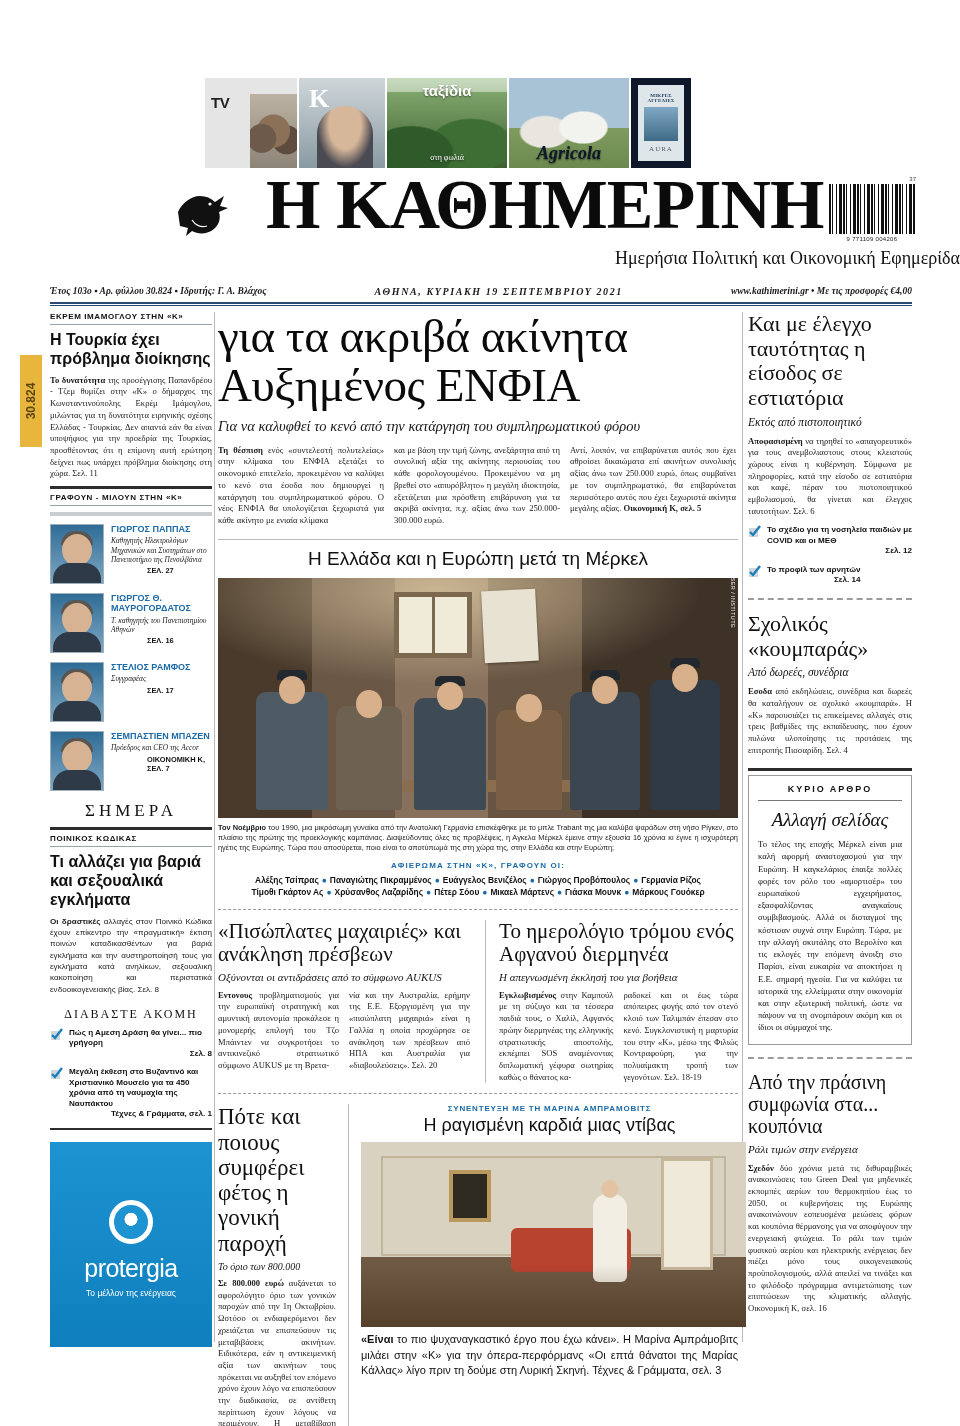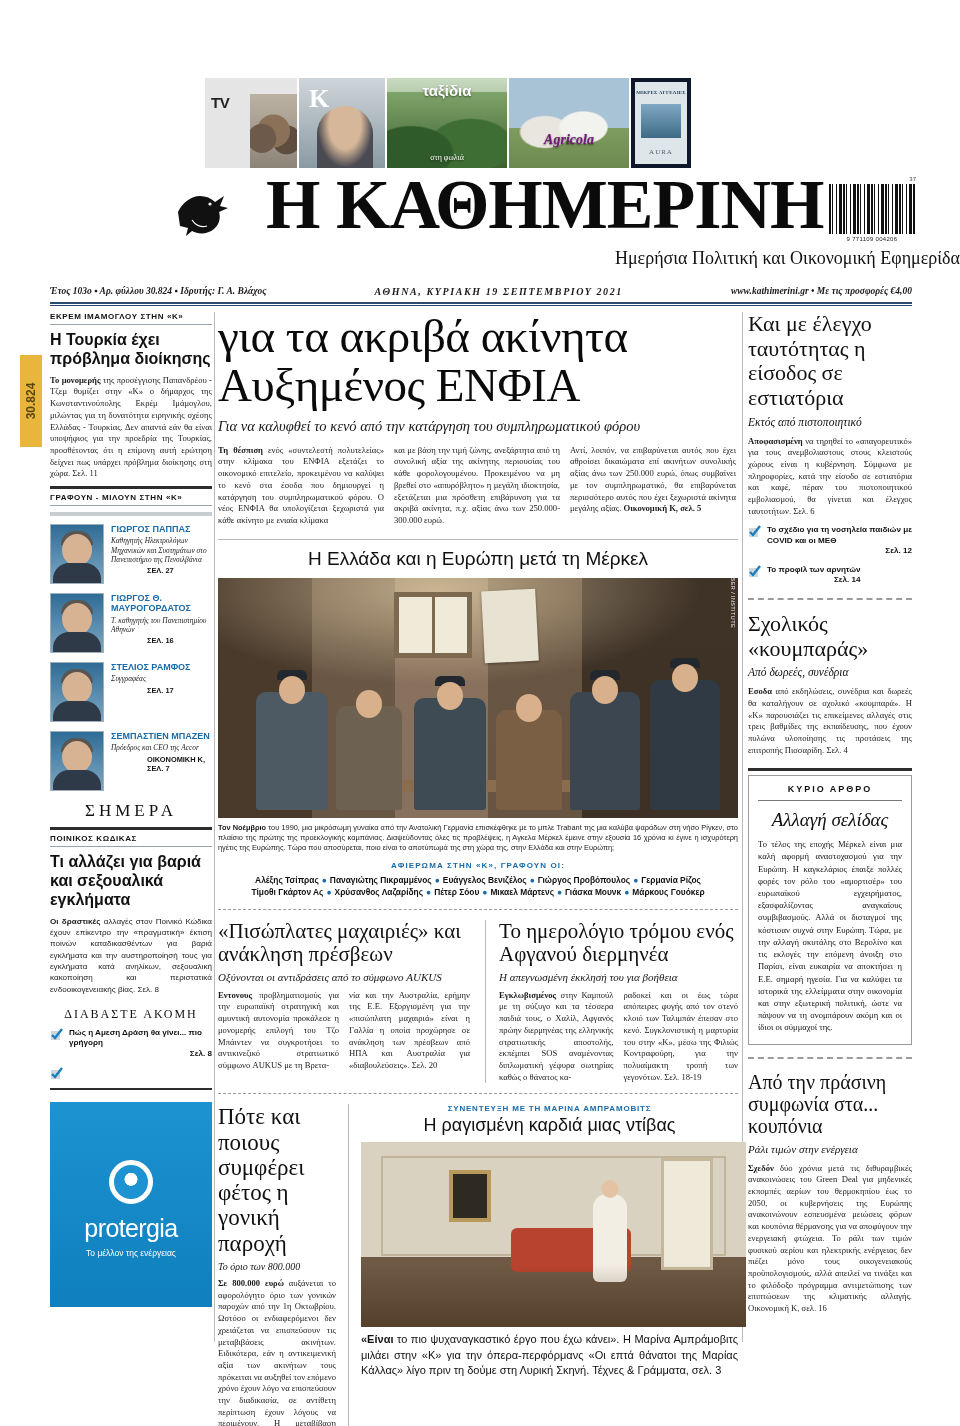--- a/index.html
+++ b/index.html
@@ -64,26 +64,26 @@
   }
   .promo-agri { width:120px; background:#9fbbd0; }
   .promo-agri .cow {
     position:absolute; inset:0;
     background:
       radial-gradient(ellipse at 62% 55%, #f2f2ee 0 22%, transparent 24%),
       radial-gradient(ellipse at 30% 60%, #e8e6de 0 20%, transparent 22%),
       linear-gradient(#a9c3d6 55%, #7f9b5f 56%, #6c8a4f);
   }
   .promo-agri .a-word {
-    position:absolute; left:50%; transform:translateX(-50%); bottom:20px;
+    position:absolute; left:50%; transform:translateX(-50%); bottom:4px;
     font-family:"Liberation Serif", serif; font-style:italic;
-    font-size:14px; font-weight:700; color:#701a75;
+    font-size:18px; font-weight:700; color:#0f172a;
     text-shadow:0 1px 2px rgba(0,0,0,.6);
   }
-  .promo-mag { width:60px; background:#dfe6ea; border:4px solid #0f172a; }
+  .promo-mag { width:60px; background:#dfe6ea; border:7px solid #0f172a; }
   .promo-mag .m-photo {
     position:absolute; left:6px; top:22px; right:6px; height:34px;
     background:linear-gradient(#7fa8c4,#3f6a86);
   }
   .promo-mag .m-title {
     position:absolute; left:0; right:0; top:8px; text-align:center;
     font-size:5px; font-weight:700; color:#1b3a5c; letter-spacing:.2px;
   }
   .promo-mag .m-brand {
     position:absolute; left:0; right:0; bottom:8px; text-align:center;
@@ -432,21 +432,21 @@
 </div>
 
 <div class="vline-l"></div>
 <div class="vline-r"></div>
 
 <div class="col-left">
 
   <div class="kicker">ΕΚΡΕΜ ΙΜΑΜΟΓΛΟΥ ΣΤΗΝ «Κ»</div>
   <div class="l-title">Η Τουρκία έχει πρόβλημα διοίκησης</div>
   <div class="body-serif">
-    <b>Το μονομερής</b>
+    <b>Το δυνατότητα</b>
     <span>της προσέγγισης Παπανδρέου - Τζεμ θυμίζει στην «Κ» ο δήμαρχος της Κωνσταντινούπολης Εκρέμ Ιμάμογλου, μιλώντας για τη δυνατότητα ειρηνικής σχέσης Ελλάδας - Τουρκίας. Δεν απαντά εάν θα είναι υποψήφιος για την προεδρία της Τουρκίας, προσθέτοντας ότι η επίμονη αυτή ερώτηση δείχνει πως υπάρχει πρόβλημα διοίκησης στη χώρα. Σελ. 11</span>
   </div>
 
   <div class="thickline"></div>
   <div class="kicker">ΓΡΑΦΟΥΝ - ΜΙΛΟΥΝ ΣΤΗΝ «Κ»</div>
   <div class="grayline"></div>
 
   <div class="writer">
     <div class="ph">
         <div class="hair"></div>
@@ -520,20 +520,24 @@
       <span>Πώς η Αμεση Δράση θα γίνει... πιο γρήγορη</span>
       <span class="pg">Σελ. 8</span>
     </span>
   </div>
   <div class="check-item">
     <span class="mk">
       <svg width="13" height="13" viewBox="0 0 13 13">
           <rect x="1" y="3" width="9" height="9" fill="#cfd7dd"></rect>
           <path d="M2 7l3 3 7-9" stroke="#1b7fbf" stroke-width="2.4" fill="none"></path>
         </svg>
+    </span>
+    <span class="tx">
+      <span>Μεγάλη έκθεση στο Βυζαντινό και Χριστιανικό Μουσείο για τα 450 χρόνια από τη ναυμαχία της Ναυπάκτου</span>
+      <span class="pg">Τέχνες &amp; Γράμματα, σελ. 1</span>
     </span>
   </div>
 
   <div style="height:2px;background:#2d2d2d;margin-top:8px"></div>
 
   <div class="ad">
     <div class="logo-dot"></div>
     <div class="brand">protergia</div>
     <div class="tag">Το μέλλον της ενέργειας</div>
   </div>

